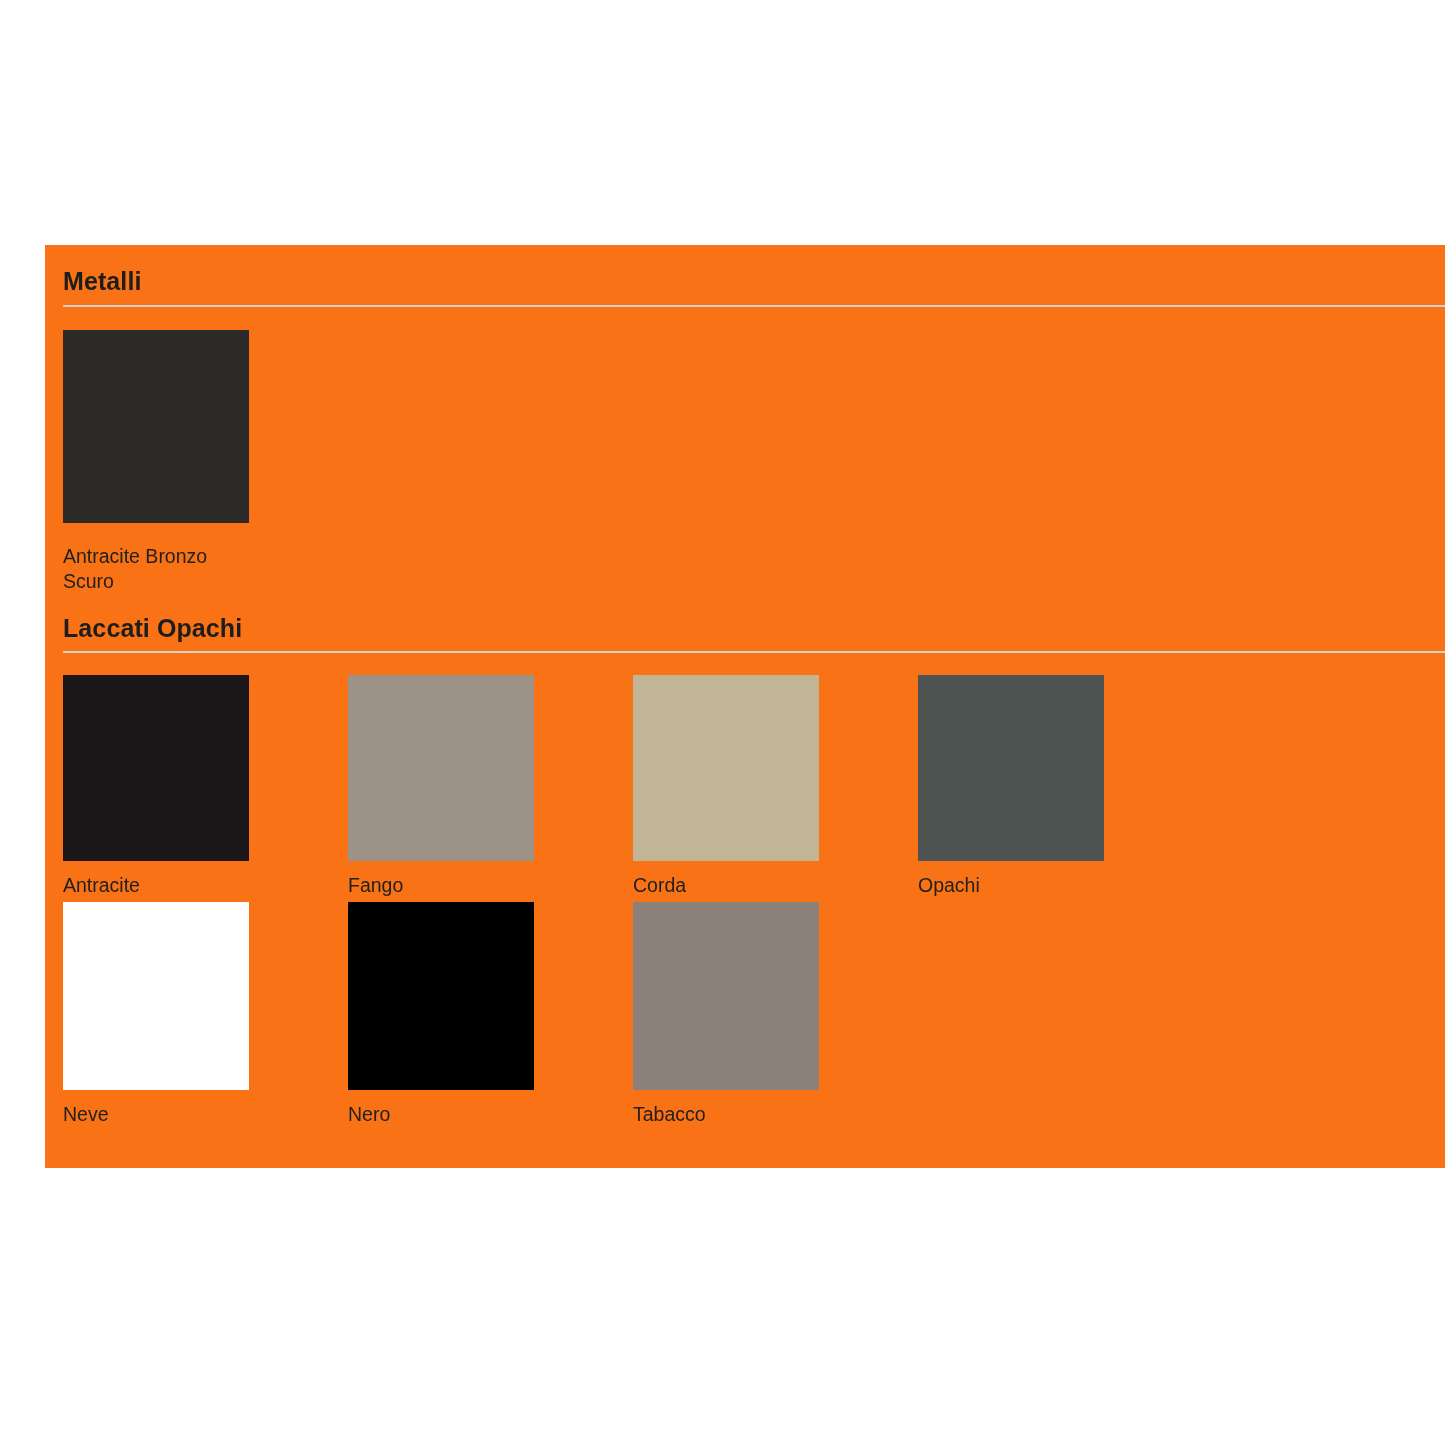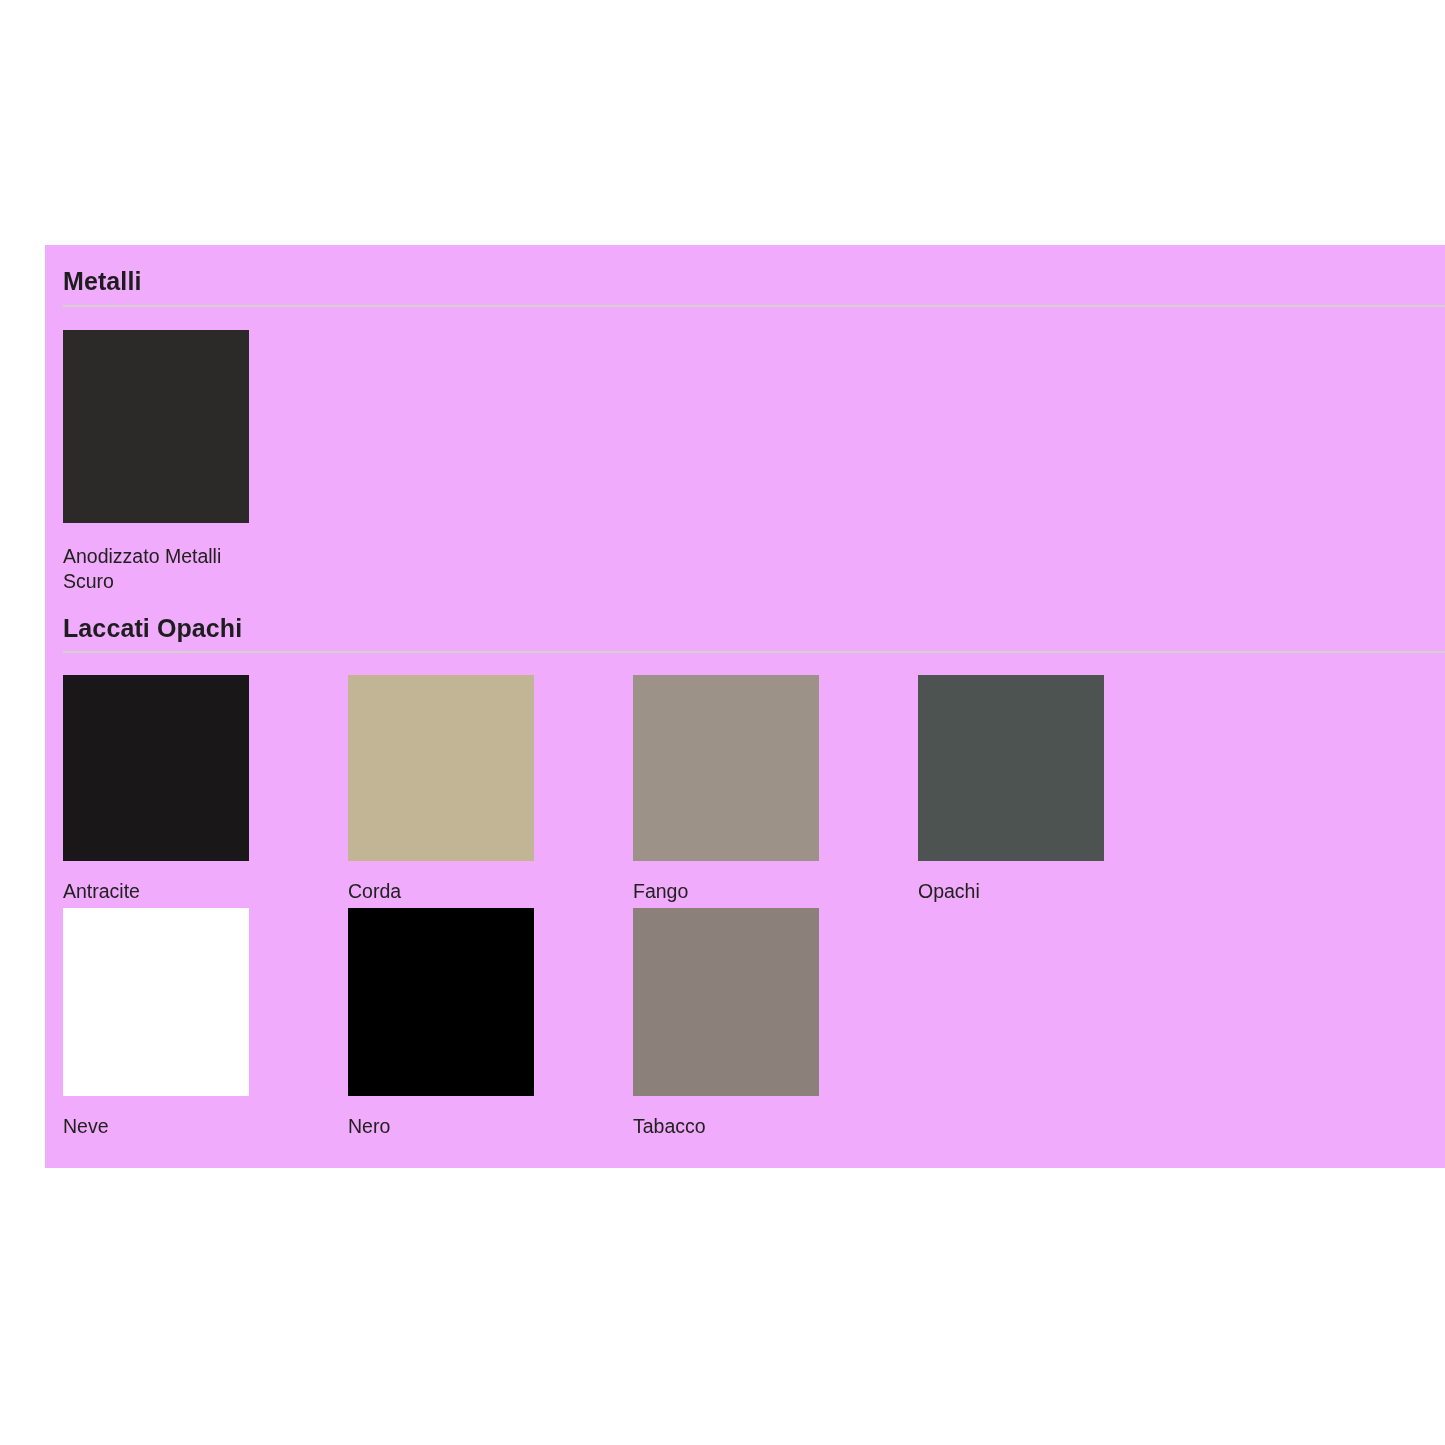--- a/index.html
+++ b/index.html
@@ -95,41 +95,41 @@
     margin-top: 20px;
     width: 200px;
   }
 
   .metalli .swatch-chip { width: 186px; height: 193px; }
   .metalli .swatch-label { margin-top: 21px; }
 
   .laccati .swatch-grid { padding-top: 22px; }
   .laccati .swatch-cell { margin-bottom: 4px; }
   .laccati .swatch-chip { width: 186px; height: 186px; }
-  .laccati .swatch-label { margin-top: 18px; }
+  .laccati .swatch-label { margin-top: 12px; }
   .laccati .row-second .swatch-chip { height: 188px; }
 
   .laccati-header { padding-top: 8px; }
 </style>
 </head>
 <body>
 
-<div id="finishes-panel" style="background: #f0abfc;">
+<div id="finishes-panel" style="background: #f97316;">
 
   <div class="section metalli">
     <div class="section-header">
       <div class="section-title">Metalli</div>
     </div>
     <div class="section-rule" style="background: rgb(216, 208, 204);"></div>
 
     <div class="swatch-grid">
 
       <div class="swatch-cell">
         <span class="swatch-chip" style="background: rgb(43, 42, 40);"></span>
-        <div class="swatch-label">Anodizzato Metalli Scuro</div>
+        <div class="swatch-label">Antracite Bronzo Scuro</div>
       </div>
 
 
     </div>
   </div>
 
   <div class="section laccati">
     <div class="section-header laccati-header">
       <div class="section-title">Laccati Opachi</div>
     </div>
@@ -137,27 +137,27 @@
 
     <div class="swatch-grid">
 
       <div class="swatch-cell">
         <span class="swatch-chip" style="background: rgb(26, 23, 24);"></span>
         <div class="swatch-label">Antracite</div>
       </div>
 
 
       <div class="swatch-cell">
-        <span class="swatch-chip" style="background: rgb(193, 181, 149);"></span>
-        <div class="swatch-label">Corda</div>
+        <span class="swatch-chip" style="background: rgb(157, 146, 135);"></span>
+        <div class="swatch-label">Fango</div>
       </div>
 
       <div class="swatch-cell">
-        <span class="swatch-chip" style="background: rgb(157, 146, 135);"></span>
-        <div class="swatch-label">Fango</div>
+        <span class="swatch-chip" style="background: rgb(193, 181, 149);"></span>
+        <div class="swatch-label">Corda</div>
       </div>
 
       <div class="swatch-cell">
         <span class="swatch-chip" style="background: rgb(77, 83, 80);"></span>
         <div class="swatch-label">Opachi</div>
       </div>
 
       <div class="swatch-cell row-second">
         <span class="swatch-chip" style="background: rgb(255, 255, 255);"></span>
         <div class="swatch-label">Neve</div>

